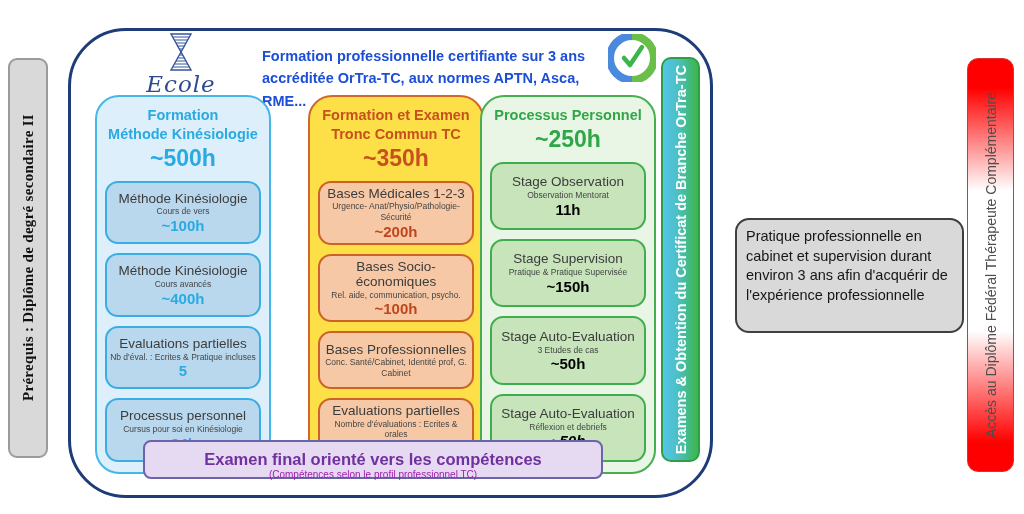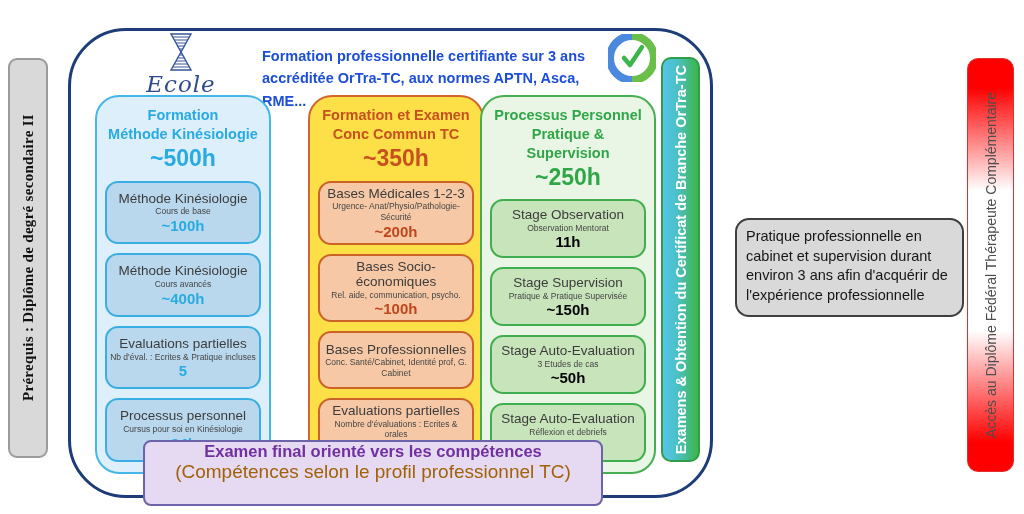--- a/index.html
+++ b/index.html
@@ -72,30 +72,30 @@
   .cert-bar {
     position:absolute; left:661px; top:57px; width:39px; height:405px;
     background:linear-gradient(90deg,#55c5e9 0%,#4cc0c7 40%,#3cb54a 100%);
     border:2px solid #2f9e44; border-radius:10px;
     display:flex; align-items:center; justify-content:center;
   }
   .cert-bar .vtext { color:#fff; font-weight:bold; font-size:14.5px; }
 
   
   .final-exam {
-    position:absolute; left:72px; top:409px; width:460px; height:66px;
+    position:absolute; left:72px; top:409px; width:460px; height:39px;
     background:#e6d9f2; border:2px solid #6c63ab; border-radius:8px;
-    text-align:center; padding-top:0;
+    text-align:center; padding-top:8px;
   }
   .final-exam-title { font-weight:bold; font-size:16.5px; color:#7030a0; }
-  .final-exam-sub { font-size:19px; color:#a16207; }
+  .final-exam-sub { font-size:10px; color:#a21caf; }
 
   
   .practice-note {
-    position:absolute; left:735px; top:218px; width:229px; height:99px;
+    position:absolute; left:735px; top:218px; width:229px; height:115px;
     background:#d9d9d9; border:2px solid #3f3f3f; border-radius:14px;
     padding:7px 9px; font-size:14.5px; color:#161616; line-height:1.35;
   }
 
   
   .access-bar {
     position:absolute; left:967px; top:58px; width:47px; height:414px;
     background:linear-gradient(180deg,#f00 0%,#f00 7%,#fff 32%,#fff 66%,#f00 93%,#f00 100%);
     border:1px solid #e03030; border-radius:11px;
     display:flex; align-items:center; justify-content:center;
@@ -145,21 +145,21 @@
 
   <div class="column col-blue">
     <div class="col-header">
       <div>Formation</div>
       <div>Méthode Kinésiologie</div>
       <div class="col-hours">~500h</div>
     </div>
     <div class="boxes">
       <div class="box">
         <div class="box-title">Méthode Kinésiologie</div>
-        <div class="box-sub">Cours de base</div>
+        <div class="box-sub">Cours de vers</div>
         <div class="box-value">~100h</div>
       </div>
       <div class="box">
         <div class="box-title">Méthode Kinésiologie</div>
         <div class="box-sub">Cours avancés</div>
         <div class="box-value">~400h</div>
       </div>
       <div class="box">
         <div class="box-title">Evaluations partielles</div>
         <div class="box-sub">Nb d'éval. : Ecrites &amp; Pratique incluses</div>
@@ -169,21 +169,21 @@
         <div class="box-title">Processus personnel</div>
         <div class="box-sub">Cursus pour soi en Kinésiologie</div>
         <div class="box-value italic">24h</div>
       </div>
     </div>
   </div>
 
   <div class="column col-orange">
     <div class="col-header">
       <div>Formation et Examen</div>
-      <div>Conc Commun TC</div>
+      <div>Tronc Commun TC</div>
       <div class="col-hours">~350h</div>
     </div>
     <div class="boxes">
       <div class="box">
         <div class="box-title">Bases Médicales 1-2-3</div>
         <div class="box-sub">Urgence- Anat/Physio/Pathologie- Sécurité</div>
         <div class="box-value">~200h</div>
       </div>
       <div class="box">
         <div class="box-title">Bases Socio-économiques</div>
@@ -198,21 +198,20 @@
         <div class="box-title">Evaluations partielles</div>
         <div class="box-sub">Nombre d'évaluations : Ecrites &amp; orales</div>
         <div class="box-value italic">11</div>
       </div>
     </div>
   </div>
 
   <div class="column col-green">
     <div class="col-header">
       <div>Processus Personnel</div>
-      <div>Pratique &amp; Supervision</div>
       <div class="col-hours">~250h</div>
     </div>
     <div class="boxes">
       <div class="box">
         <div class="box-title">Stage Observation</div>
         <div class="box-sub">Observation Mentorat</div>
         <div class="box-value">11h</div>
       </div>
       <div class="box">
         <div class="box-title">Stage Supervision</div>

